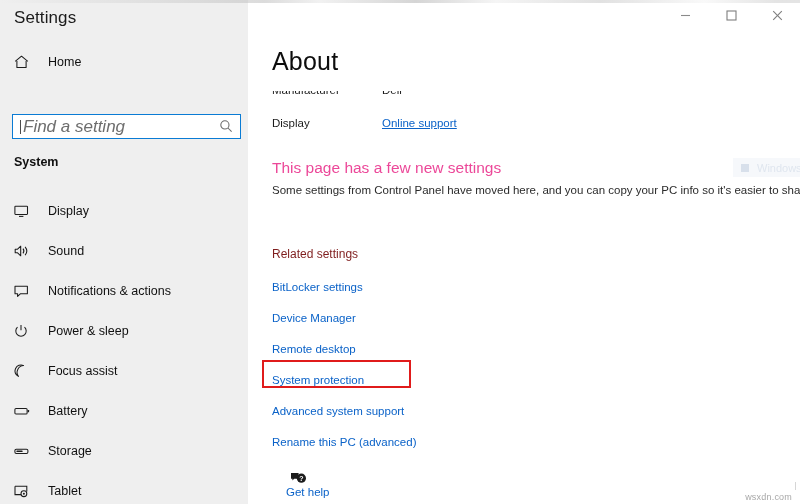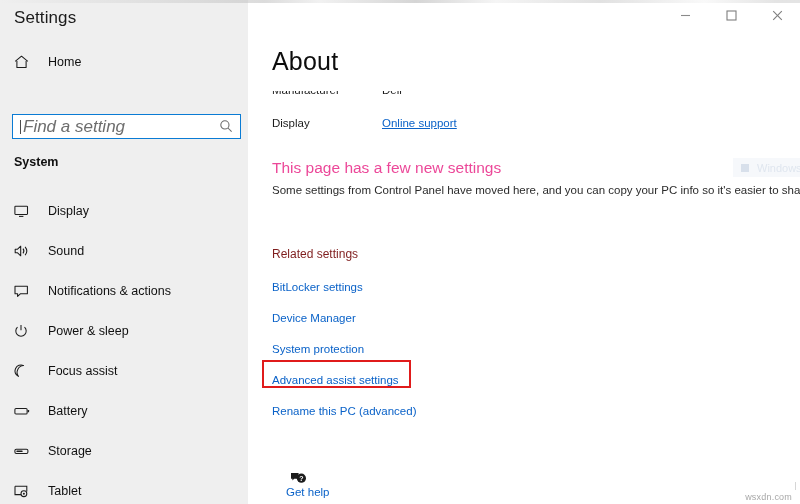--- a/index.html
+++ b/index.html
@@ -530,22 +530,23 @@
     <div class="watermark-win">
       <span class="wm-dot"></span>
       <span class="wm-txt">Windows</span>
     </div>
 
     <div class="related-head">Related settings</div>
 
     <div class="rel-links">
       <a class="rel-link" href="#">BitLocker settings</a>
       <a class="rel-link" href="#">Device Manager</a>
+      <a class="rel-link" href="#">Remote desktop</a>
       <a class="rel-link" href="#">System protection</a>
-      <a class="rel-link" href="#">Advanced assist settings</a>
+      <a class="rel-link" href="#">Advanced system support</a>
       <a class="rel-link" href="#">Rename this PC (advanced)</a>
     </div>
 
     <div class="help-links">
       <div class="help-row">
         <span class="ico">
           <svg width="17" height="15" viewBox="0 0 17 15">
             <path d="M1.0 2.0 L8.6 2.0 L8.6 7.8 L4.2 7.8 L2.4 9.6 L2.4 7.8 L1.0 7.8 Z" fill="#1c1c1c"></path>
             <circle cx="11.4" cy="7.2" r="4.6" fill="#1c1c1c"></circle>
             <text x="11.4" y="10.0" font-family="Liberation Sans, sans-serif" font-size="7" font-weight="bold" fill="#ffffff" text-anchor="middle">?</text>

